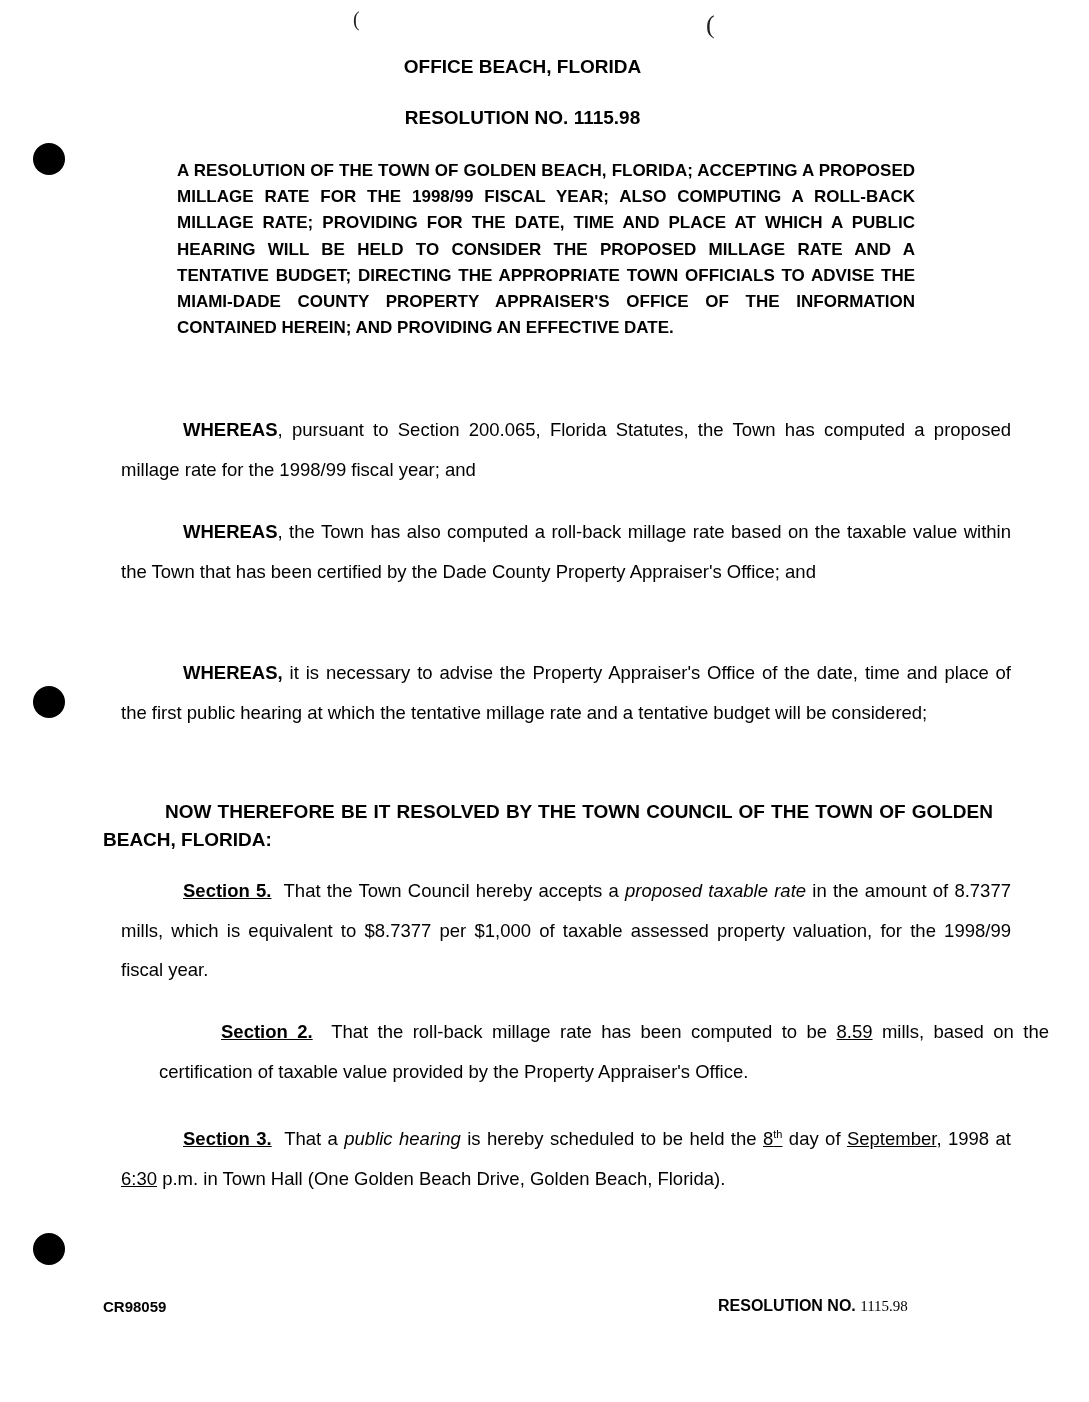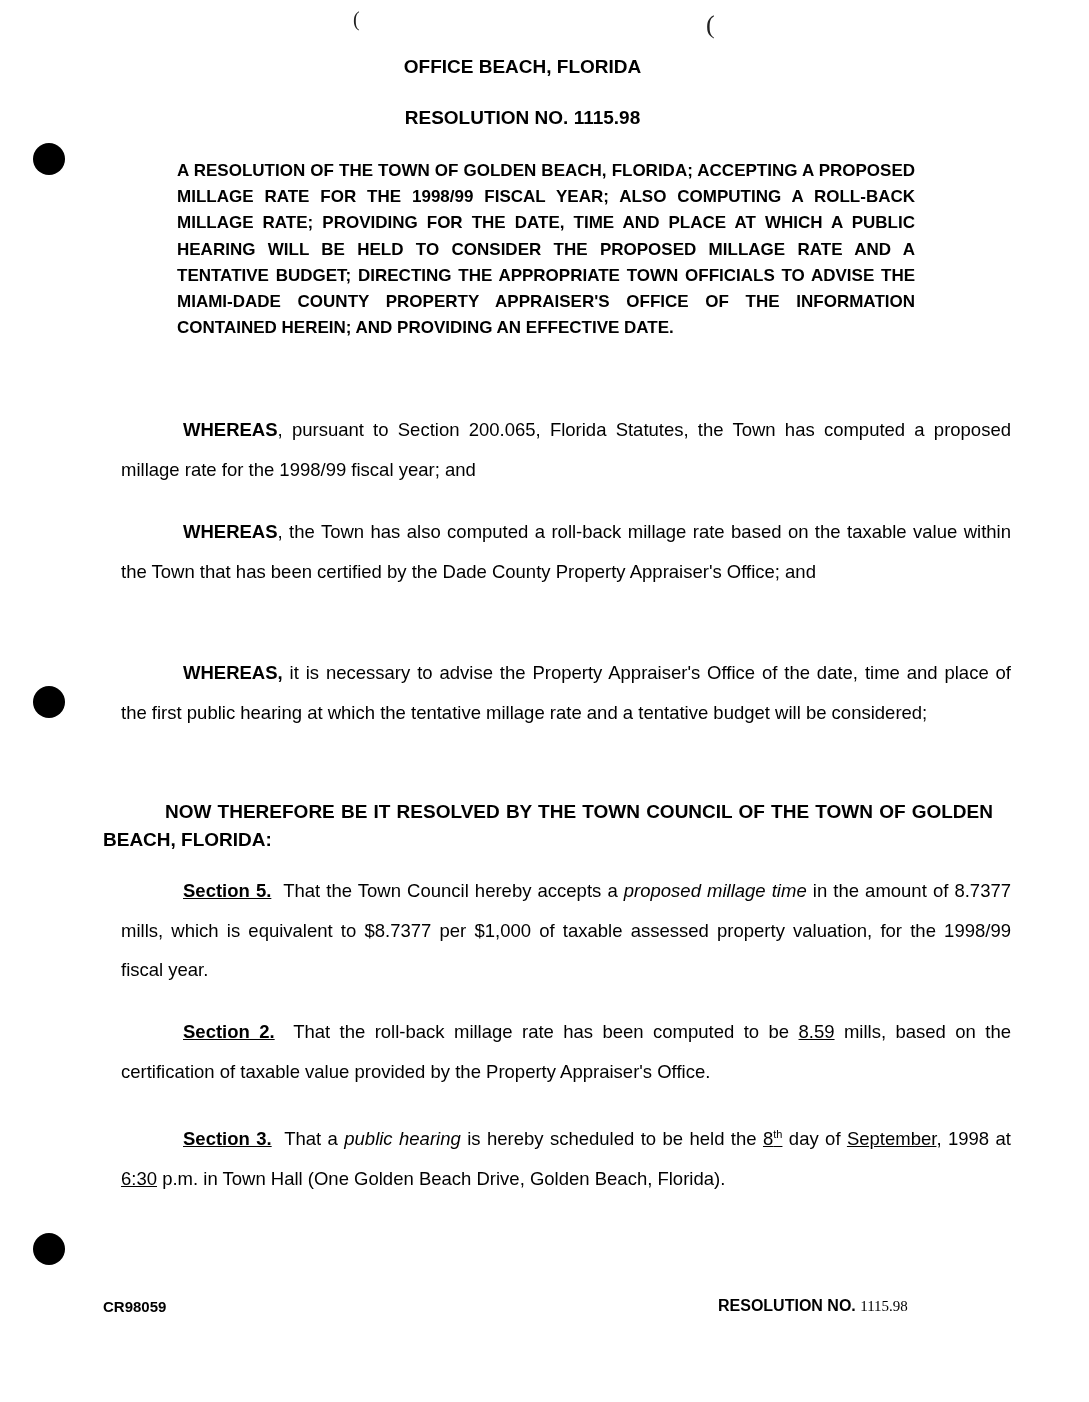--- a/index.html
+++ b/index.html
@@ -70,24 +70,24 @@
 
 <div class="para" style="top:653px;">
   <span class="indent"></span><span class="b">WHEREAS,</span><span> it is necessary to advise the Property Appraiser's Office of the date, time and place of the first public hearing at which the tentative millage rate and a tentative budget will be considered;</span>
 </div>
 
 <div class="resolved">
   <span class="indent"></span><span>NOW THEREFORE BE IT RESOLVED BY THE TOWN COUNCIL OF THE TOWN OF GOLDEN BEACH, FLORIDA:</span>
 </div>
 
 <div class="para" style="top:871px;">
-  <span class="indent"></span><span class="b u">Section 5.</span><span style="white-space:pre-wrap;">  That the Town Council hereby accepts a </span><span class="i">proposed millage time</span><span> in the amount of 8.7377 mills, which is equivalent to $8.7377 per $1,000 of taxable assessed property valuation, for the 1998/99 fiscal year.</span>
+  <span class="indent"></span><span class="b u">Section 5.</span><span style="white-space:pre-wrap;">  That the Town Council hereby accepts a </span><span class="i">proposed taxable rate</span><span> in the amount of 8.7377 mills, which is equivalent to $8.7377 per $1,000 of taxable assessed property valuation, for the 1998/99 fiscal year.</span>
 </div>
 
-<div class="para" style="top:1012px;">
+<div class="para" style="top:1012px;margin-left:38px;">
   <span class="indent"></span><span class="b u">Section 2.</span><span style="white-space:pre-wrap;">  That the roll-back millage rate has been computed to be </span><span class="u">8.59</span><span> mills, based on the certification of taxable value provided by the Property Appraiser's Office.</span>
 </div>
 
 <div class="para" style="top:1115px;">
   <span class="indent"></span><span class="b u">Section 3.</span><span style="white-space:pre-wrap;">  That a </span><span class="i">public hearing</span><span> is hereby scheduled to be held the </span><span class="u"><span>8</span><sup>th</sup></span><span> day of </span><span class="u">September</span><span>, 1998 at </span><span class="u">6:30</span><span> p.m. in Town Hall (One Golden Beach Drive, Golden Beach, Florida).</span>
 </div>
 
 <div class="footer-left">CR98059</div>
 <div class="footer-right">
   <span class="lbl">RESOLUTION NO.</span>

